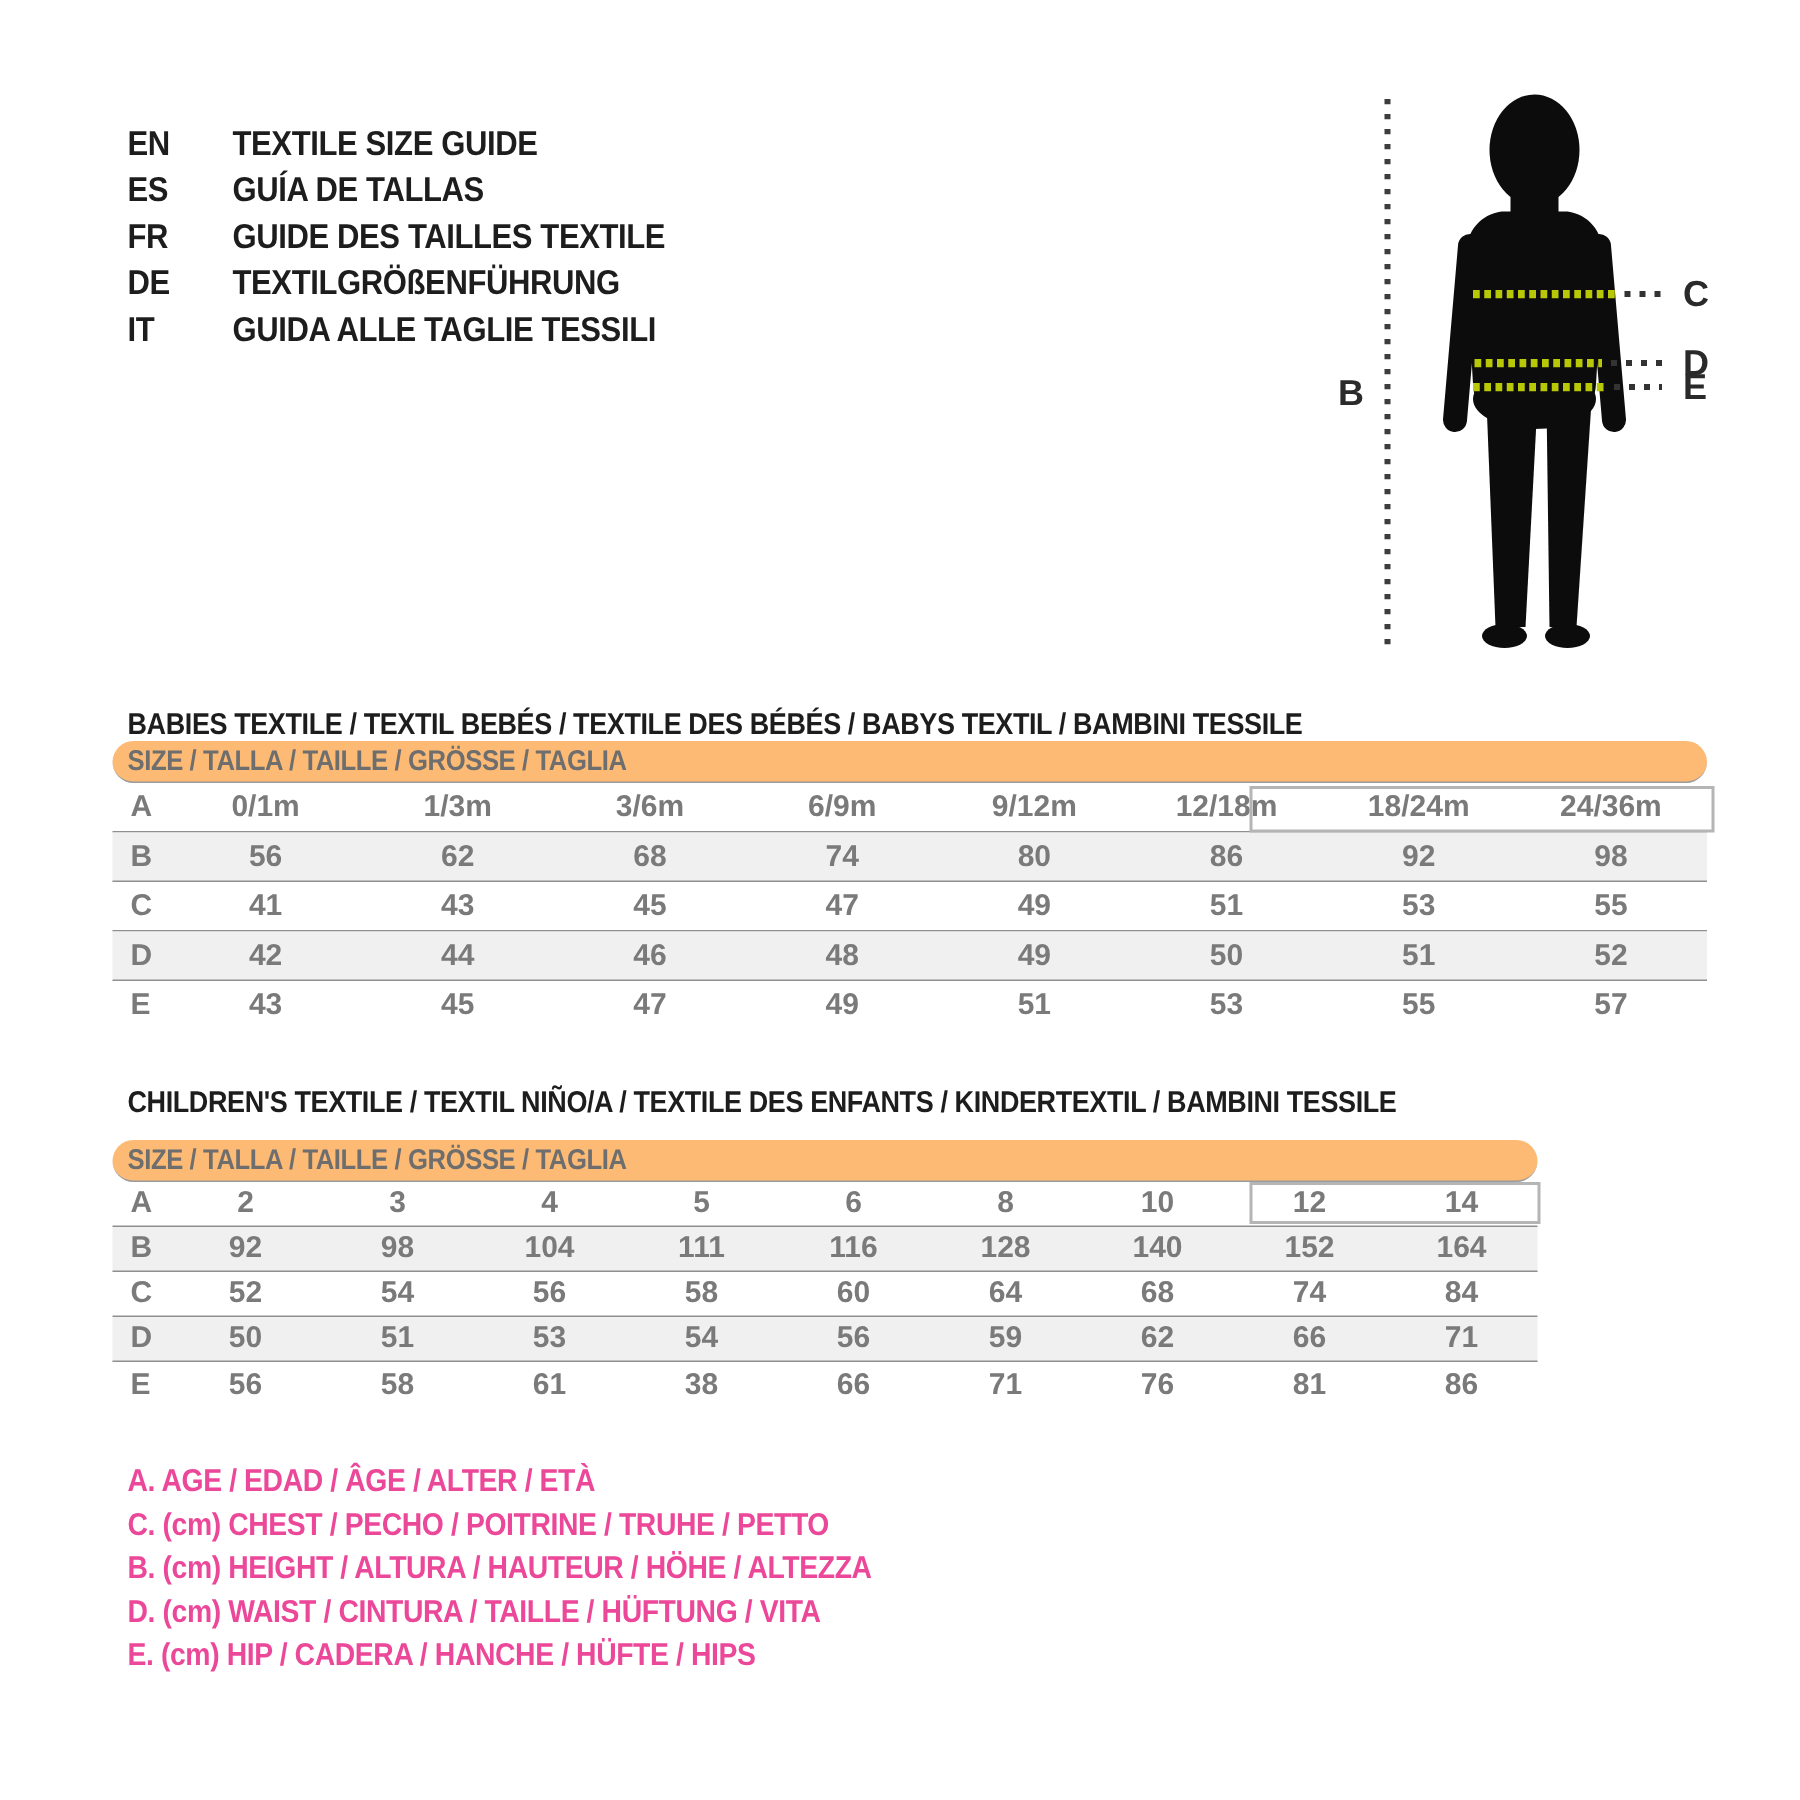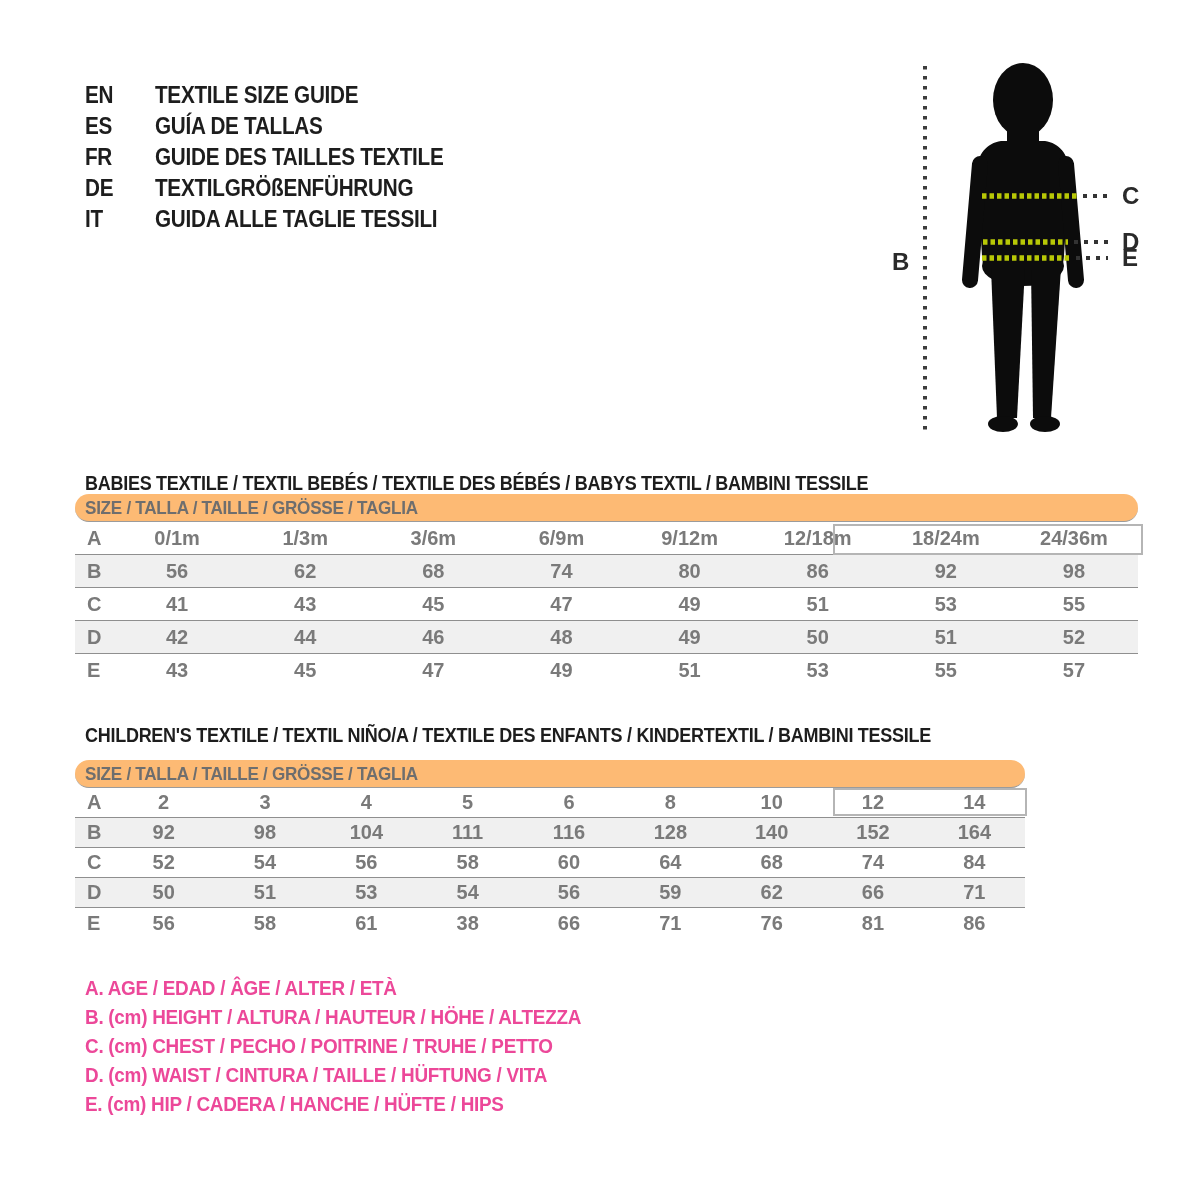--- a/index.html
+++ b/index.html
@@ -237,19 +237,19 @@
           <div class="t-cell">76</div>
           <div class="t-cell">81</div>
           <div class="t-cell">86</div>
         </div>
       </div>
     <div class="hl-box" style="left:758px; top:28px; width:194px; height:28px;"></div>
   </div>
 
   <div class="legend-block">
     <div class="legend-line"><span class="cond">A. AGE / EDAD / ÂGE / ALTER / ETÀ</span></div>
+    <div class="legend-line"><span class="cond">C. (cm) CHEST / PECHO / POITRINE / TRUHE / PETTO</span></div>
     <div class="legend-line"><span class="cond">B. (cm) HEIGHT / ALTURA / HAUTEUR / HÖHE / ALTEZZA</span></div>
-    <div class="legend-line"><span class="cond">C. (cm) CHEST / PECHO / POITRINE / TRUHE / PETTO</span></div>
     <div class="legend-line"><span class="cond">D. (cm) WAIST / CINTURA / TAILLE / HÜFTUNG / VITA</span></div>
     <div class="legend-line"><span class="cond">E. (cm) HIP / CADERA / HANCHE / HÜFTE / HIPS</span></div>
   </div>
 
 </div>
 
 </body></html>

